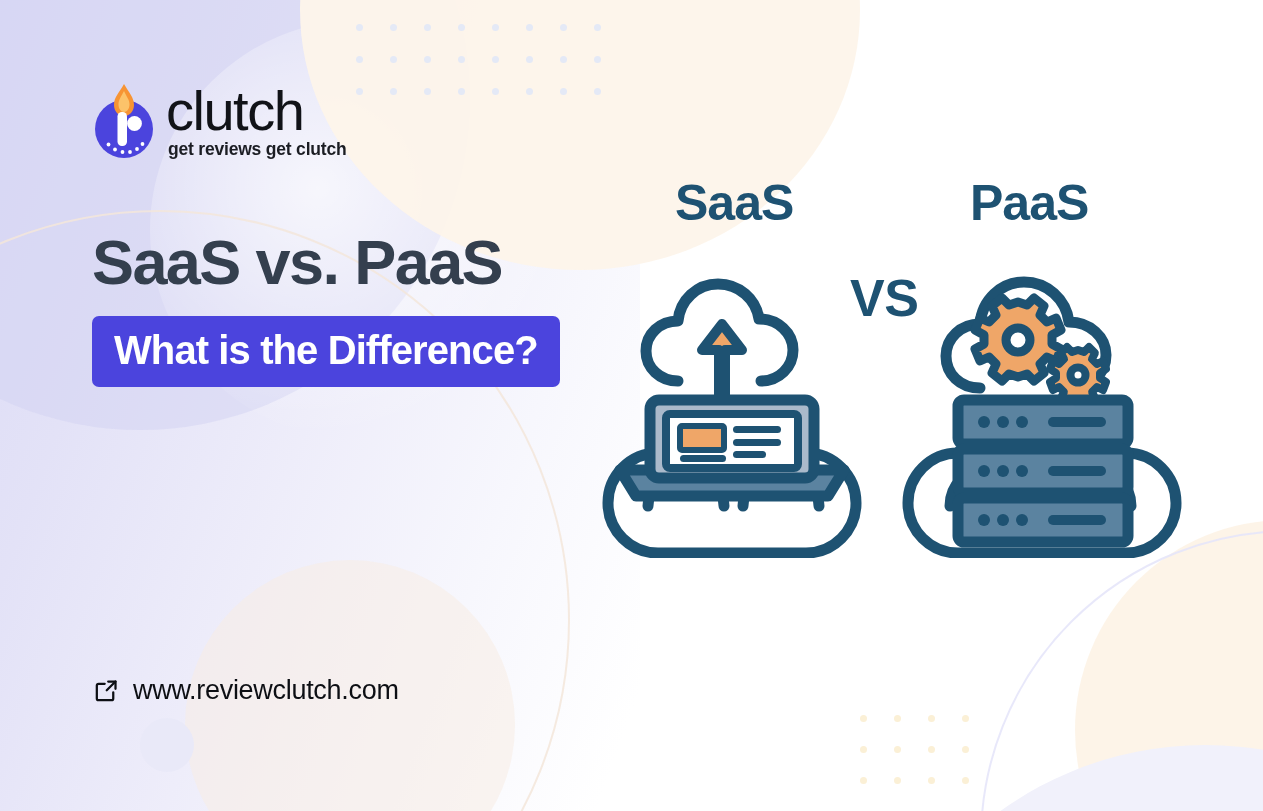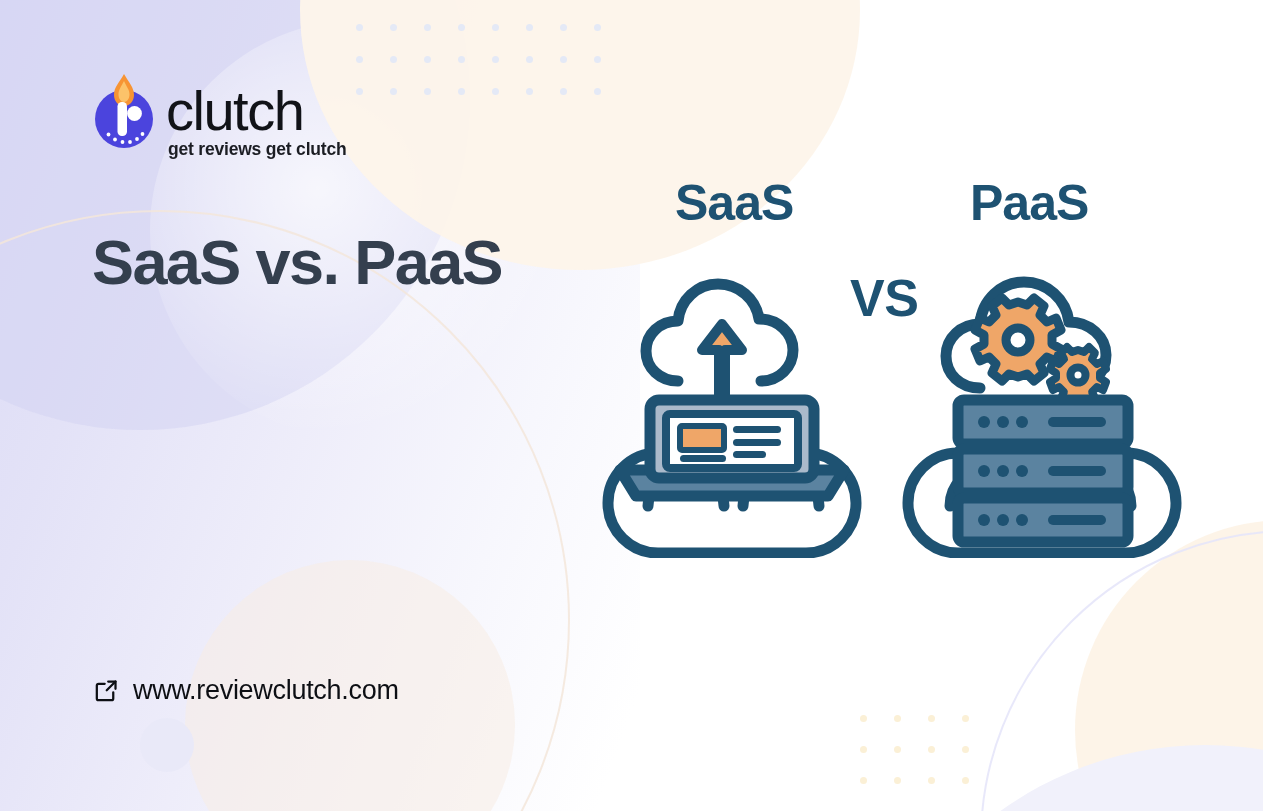--- a/index.html
+++ b/index.html
@@ -106,21 +106,21 @@
     display: block;
   }
   #dots-top span { background: #e4e9f6; }
   #dots-bottom span { background: #fbf0d6; }
 
   
   #logo {
     position: absolute;
     left: 92px; top: 72px;
     display: flex;
-    align-items: flex-start;
+    align-items: flex-end;
   }
   #logo-mark { position: relative; width: 64px; height: 78px; flex: 0 0 auto; }
   #logo-words { margin-left: 10px; padding-top: 13px; }
   #logo-wordmark {
     font-size: 56px;
     font-weight: 500;
     letter-spacing: -1.5px;
     color: #111318;
     line-height: .92;
     font-family: "Liberation Sans", sans-serif;
@@ -278,20 +278,23 @@
         <circle cx="50.5" cy="62" r="1.9" fill="#ffffff"></circle>
       </svg>
     </div>
     <div id="logo-words">
       <div id="logo-wordmark">clutch</div>
       <div id="logo-tagline">get reviews get clutch</div>
     </div>
   </div>
 
   <h1 id="headline">SaaS vs. PaaS</h1>
+  <div id="subheadline-badge">
+    <div id="subheadline">What is the Difference?</div>
+  </div>
 
   <div id="footer-url">
     <span style="display:flex;">
       <svg width="27" height="27" viewBox="0 0 24 24" fill="none" stroke="#0d0f14" stroke-width="2" stroke-linecap="round" stroke-linejoin="round" aria-hidden="true">
         <path d="M13.5 4 H20 V10.5"></path>
         <path d="M20 4 L12.2 11.8"></path>
         <path d="M18 13.6 V19 a1.6 1.6 0 0 1 -1.6 1.6 H5 A1.6 1.6 0 0 1 3.4 19 V7.6 A1.6 1.6 0 0 1 5 6 h5.4"></path>
       </svg>
     </span>
     <span id="footer-url-text">www.reviewclutch.com</span>

